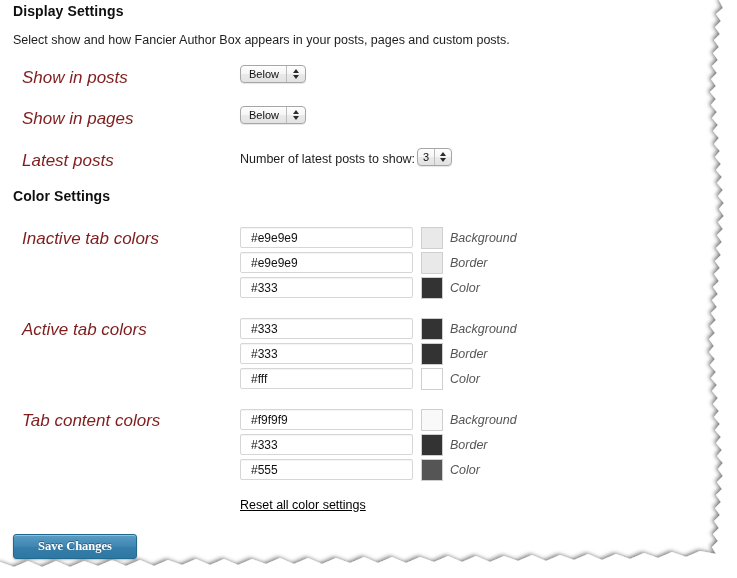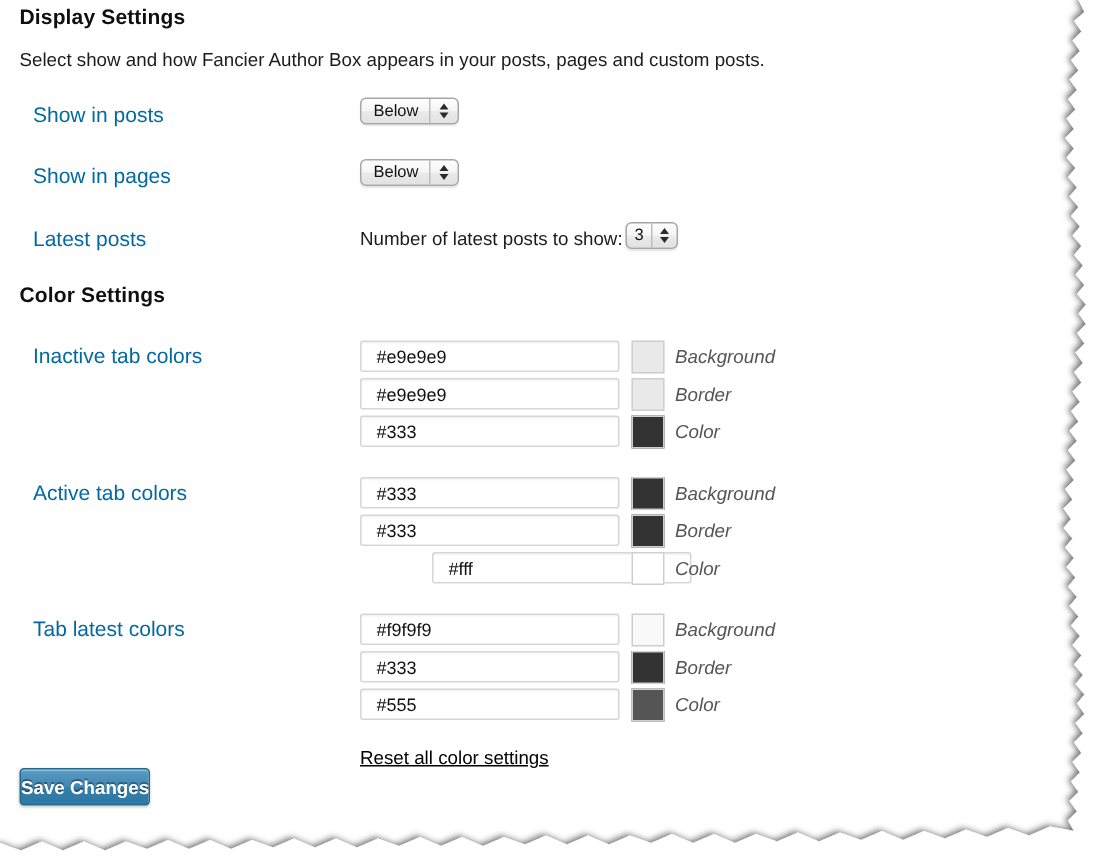--- a/index.html
+++ b/index.html
@@ -59,23 +59,24 @@
     left: 13px;
     top: 33px;
     font-size: 12.5px;
     color: #1c1c1c;
   }
 
   
   .row-label {
     position: absolute;
     left: 22px;
-    font-size: 14px;
-    color: #0369a1;
-    white-space: nowrap;
+    font-size: 17px;
+    color: #7f1d1d;
+    white-space: nowrap;
+    font-style: italic;
   }
 
   
   .mac-select {
     position: absolute;
     height: 18px;
     border: 1px solid #a6a6a6;
     border-radius: 4px;
     background: linear-gradient(to bottom, #fdfdfd 0%, #f6f6f6 48%, #eaeaea 52%, #e2e2e2 100%);
     box-shadow: 0 1px 1px rgba(0,0,0,.10), inset 0 1px 0 #ffffff;
@@ -168,37 +169,38 @@
     font-size: 12.5px;
     color: #000000;
     text-decoration: underline;
     cursor: pointer;
   }
 
   
   #save-changes-button {
     position: absolute;
     left: 13px;
-    top: 512px;
+    top: 534px;
     height: 25px;
-    padding: 0 0;
+    padding: 0 24px;
     display: flex;
     align-items: center;
     box-sizing: border-box;
     border: 1px solid #20698f;
     border-radius: 3px;
     background: linear-gradient(to bottom, #5b9dc4 0%, #3f86b2 50%, #357ea9 51%, #2f78a3 100%);
     color: #ffffff;
     font-size: 12.5px;
     font-weight: bold;
     text-shadow: 0 -1px 0 rgba(0,0,0,.35);
     box-shadow: inset 0 1px 0 rgba(255,255,255,.35), 0 1px 2px rgba(0,0,0,.25);
     cursor: pointer;
     white-space: nowrap;
     z-index: 5;
+    font-family: Liberation Serif, serif;
   }
 </style>
 </head>
 <body>
 
 <div id="sheet">
 
   <div id="content">
 
     <div class="section-title" id="display-settings-title">Display Settings</div>
@@ -252,25 +254,25 @@
     <div class="row-label" style="top:320px;">Active tab colors</div>
 
     <input class="color-input" style="top: 318px;" type="text" value="#333">
     <div class="swatch" style="top: 318px; background: rgb(51, 51, 51);"></div>
     <div class="swatch-label" style="top:322px;">Background</div>
 
     <input class="color-input" style="top: 343px;" type="text" value="#333">
     <div class="swatch" style="top: 343px; background: rgb(51, 51, 51);"></div>
     <div class="swatch-label" style="top:347px;">Border</div>
 
-    <input class="color-input" style="top: 368px; margin-left: 48px;" type="text" value="#fff">
+    <input class="color-input" style="top: 368px;" type="text" value="#fff">
     <div class="swatch" style="top: 368px; background: rgb(255, 255, 255);"></div>
     <div class="swatch-label" style="top:372px;">Color</div>
 
-    <div class="row-label" style="top:411px;">Tab latest colors</div>
+    <div class="row-label" style="top:411px;">Tab content colors</div>
 
     <input class="color-input" style="top: 409px;" type="text" value="#f9f9f9">
     <div class="swatch" style="top: 409px; background: rgb(249, 249, 249);"></div>
     <div class="swatch-label" style="top:413px;">Background</div>
 
     <input class="color-input" style="top: 434px;" type="text" value="#333">
     <div class="swatch" style="top: 434px; background: rgb(51, 51, 51);"></div>
     <div class="swatch-label" style="top:438px;">Border</div>
 
     <input class="color-input" style="top: 459px;" type="text" value="#555">

